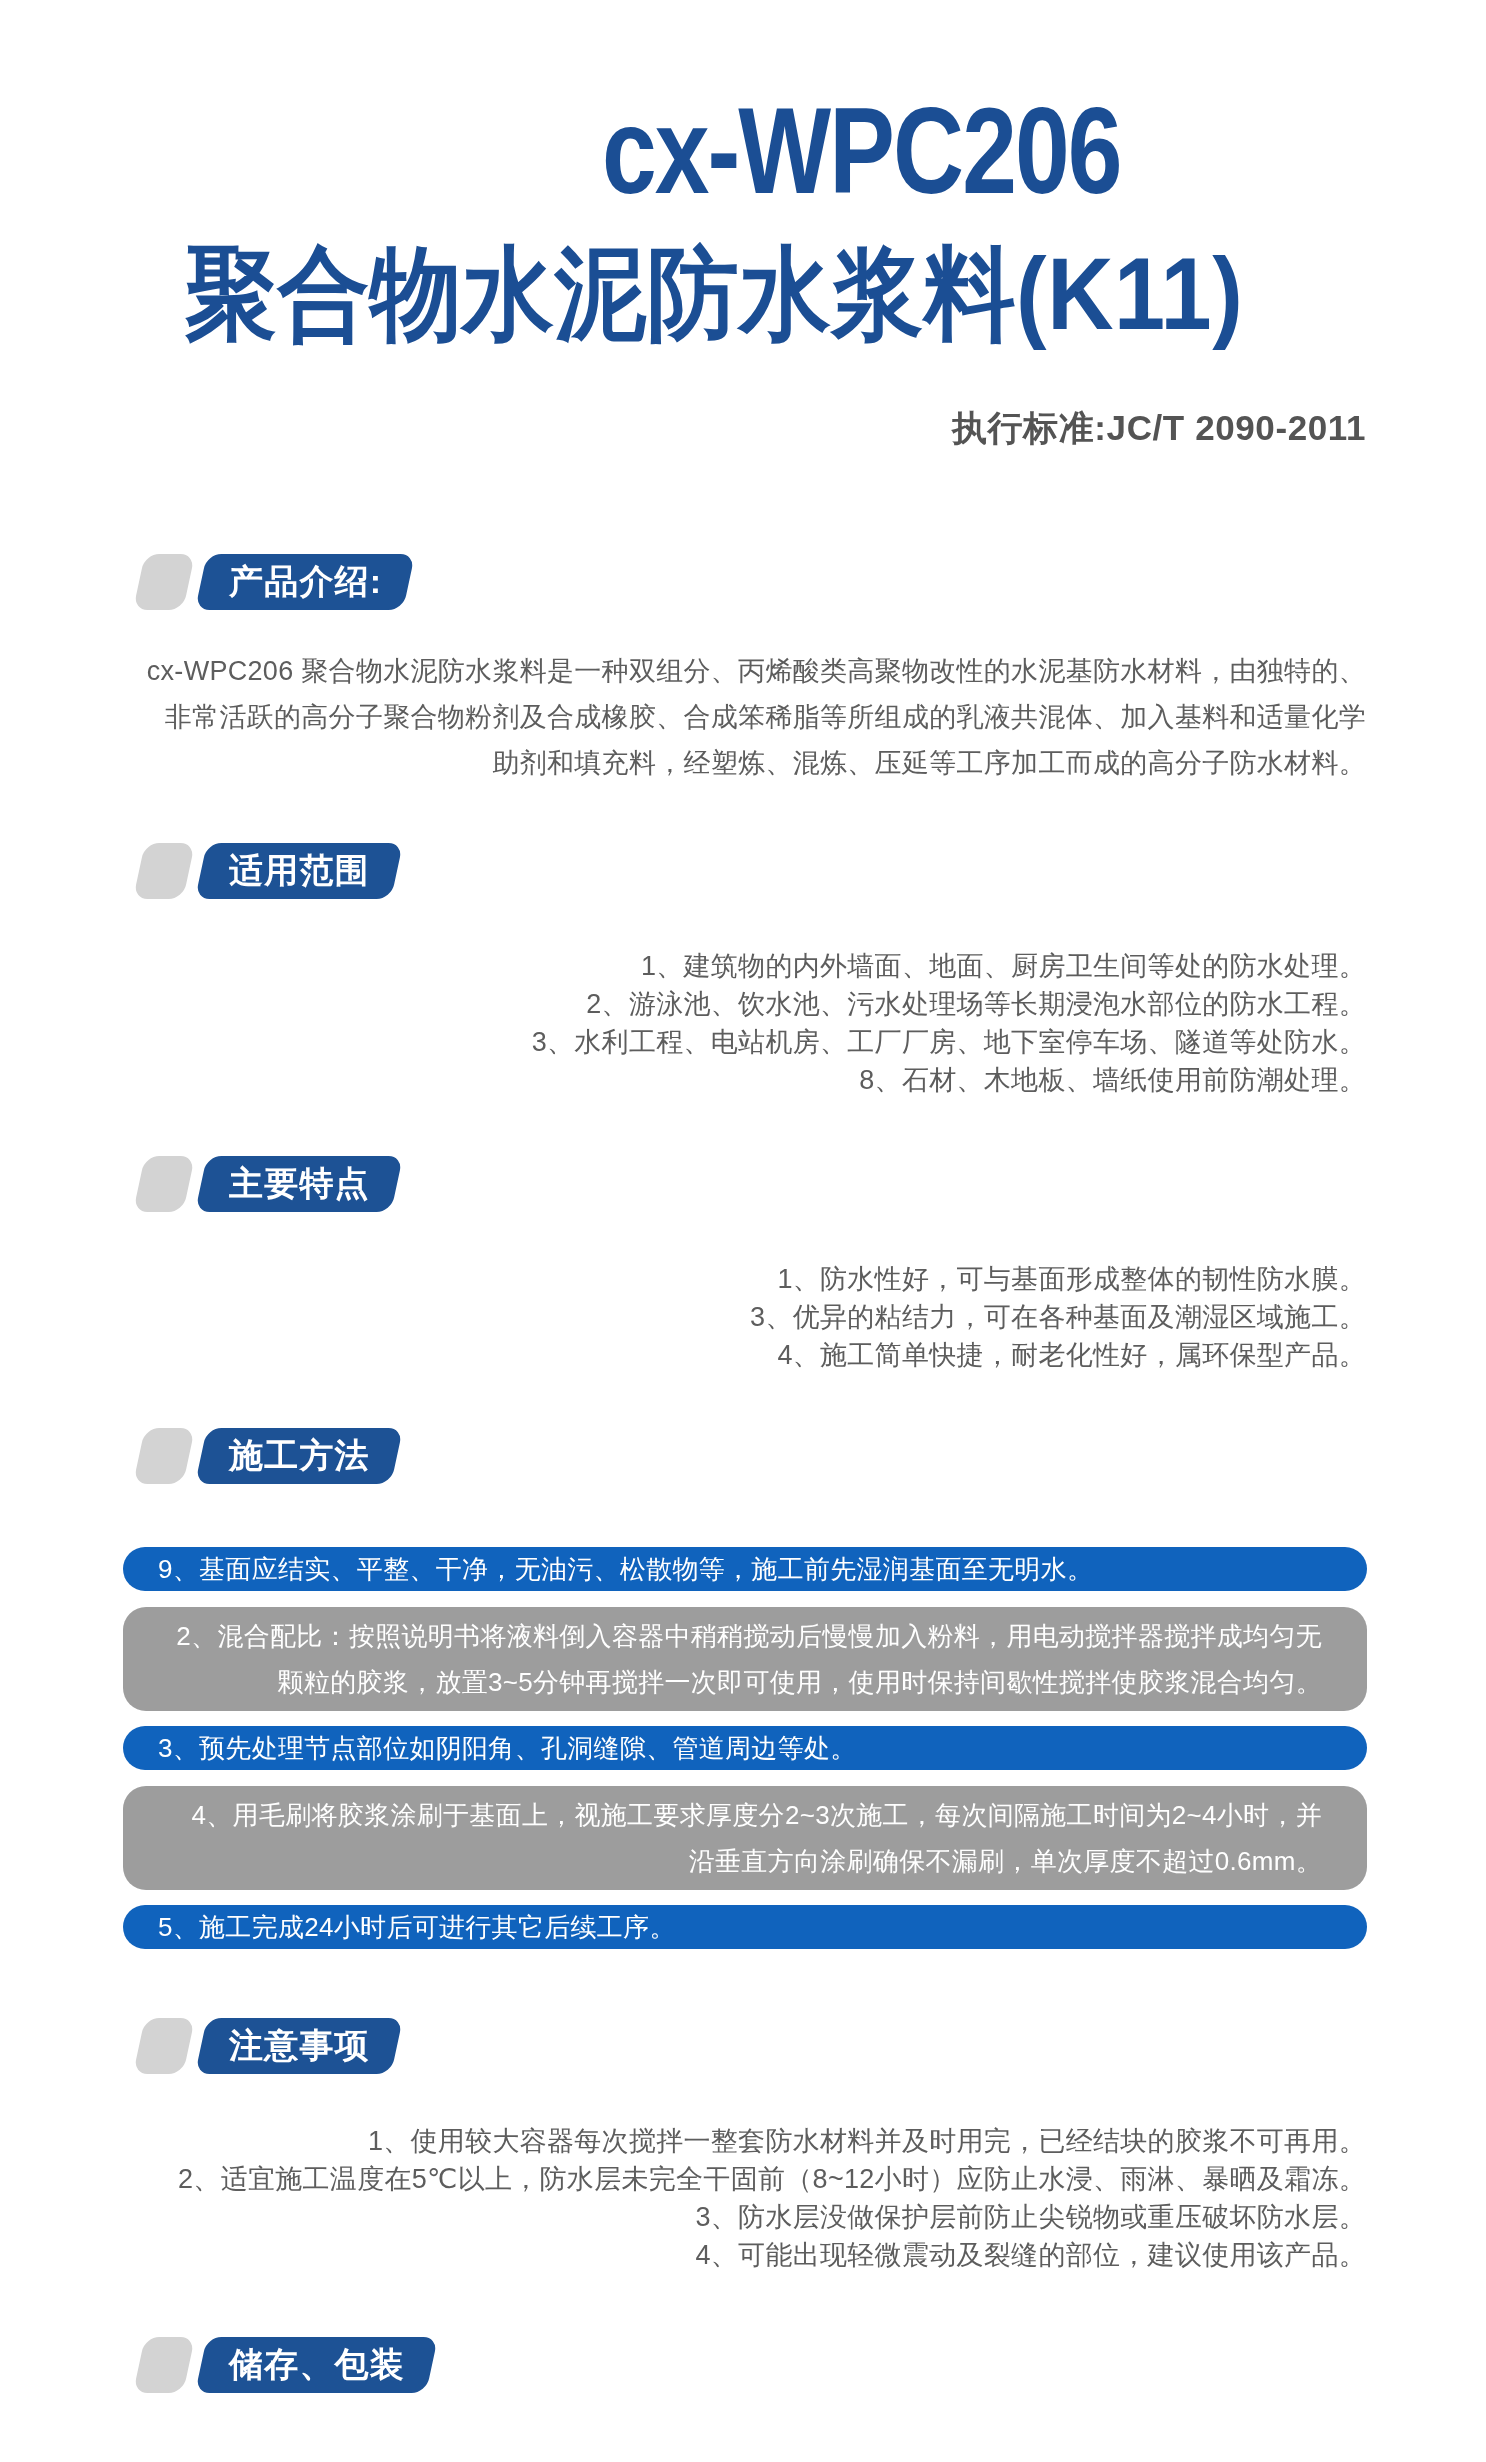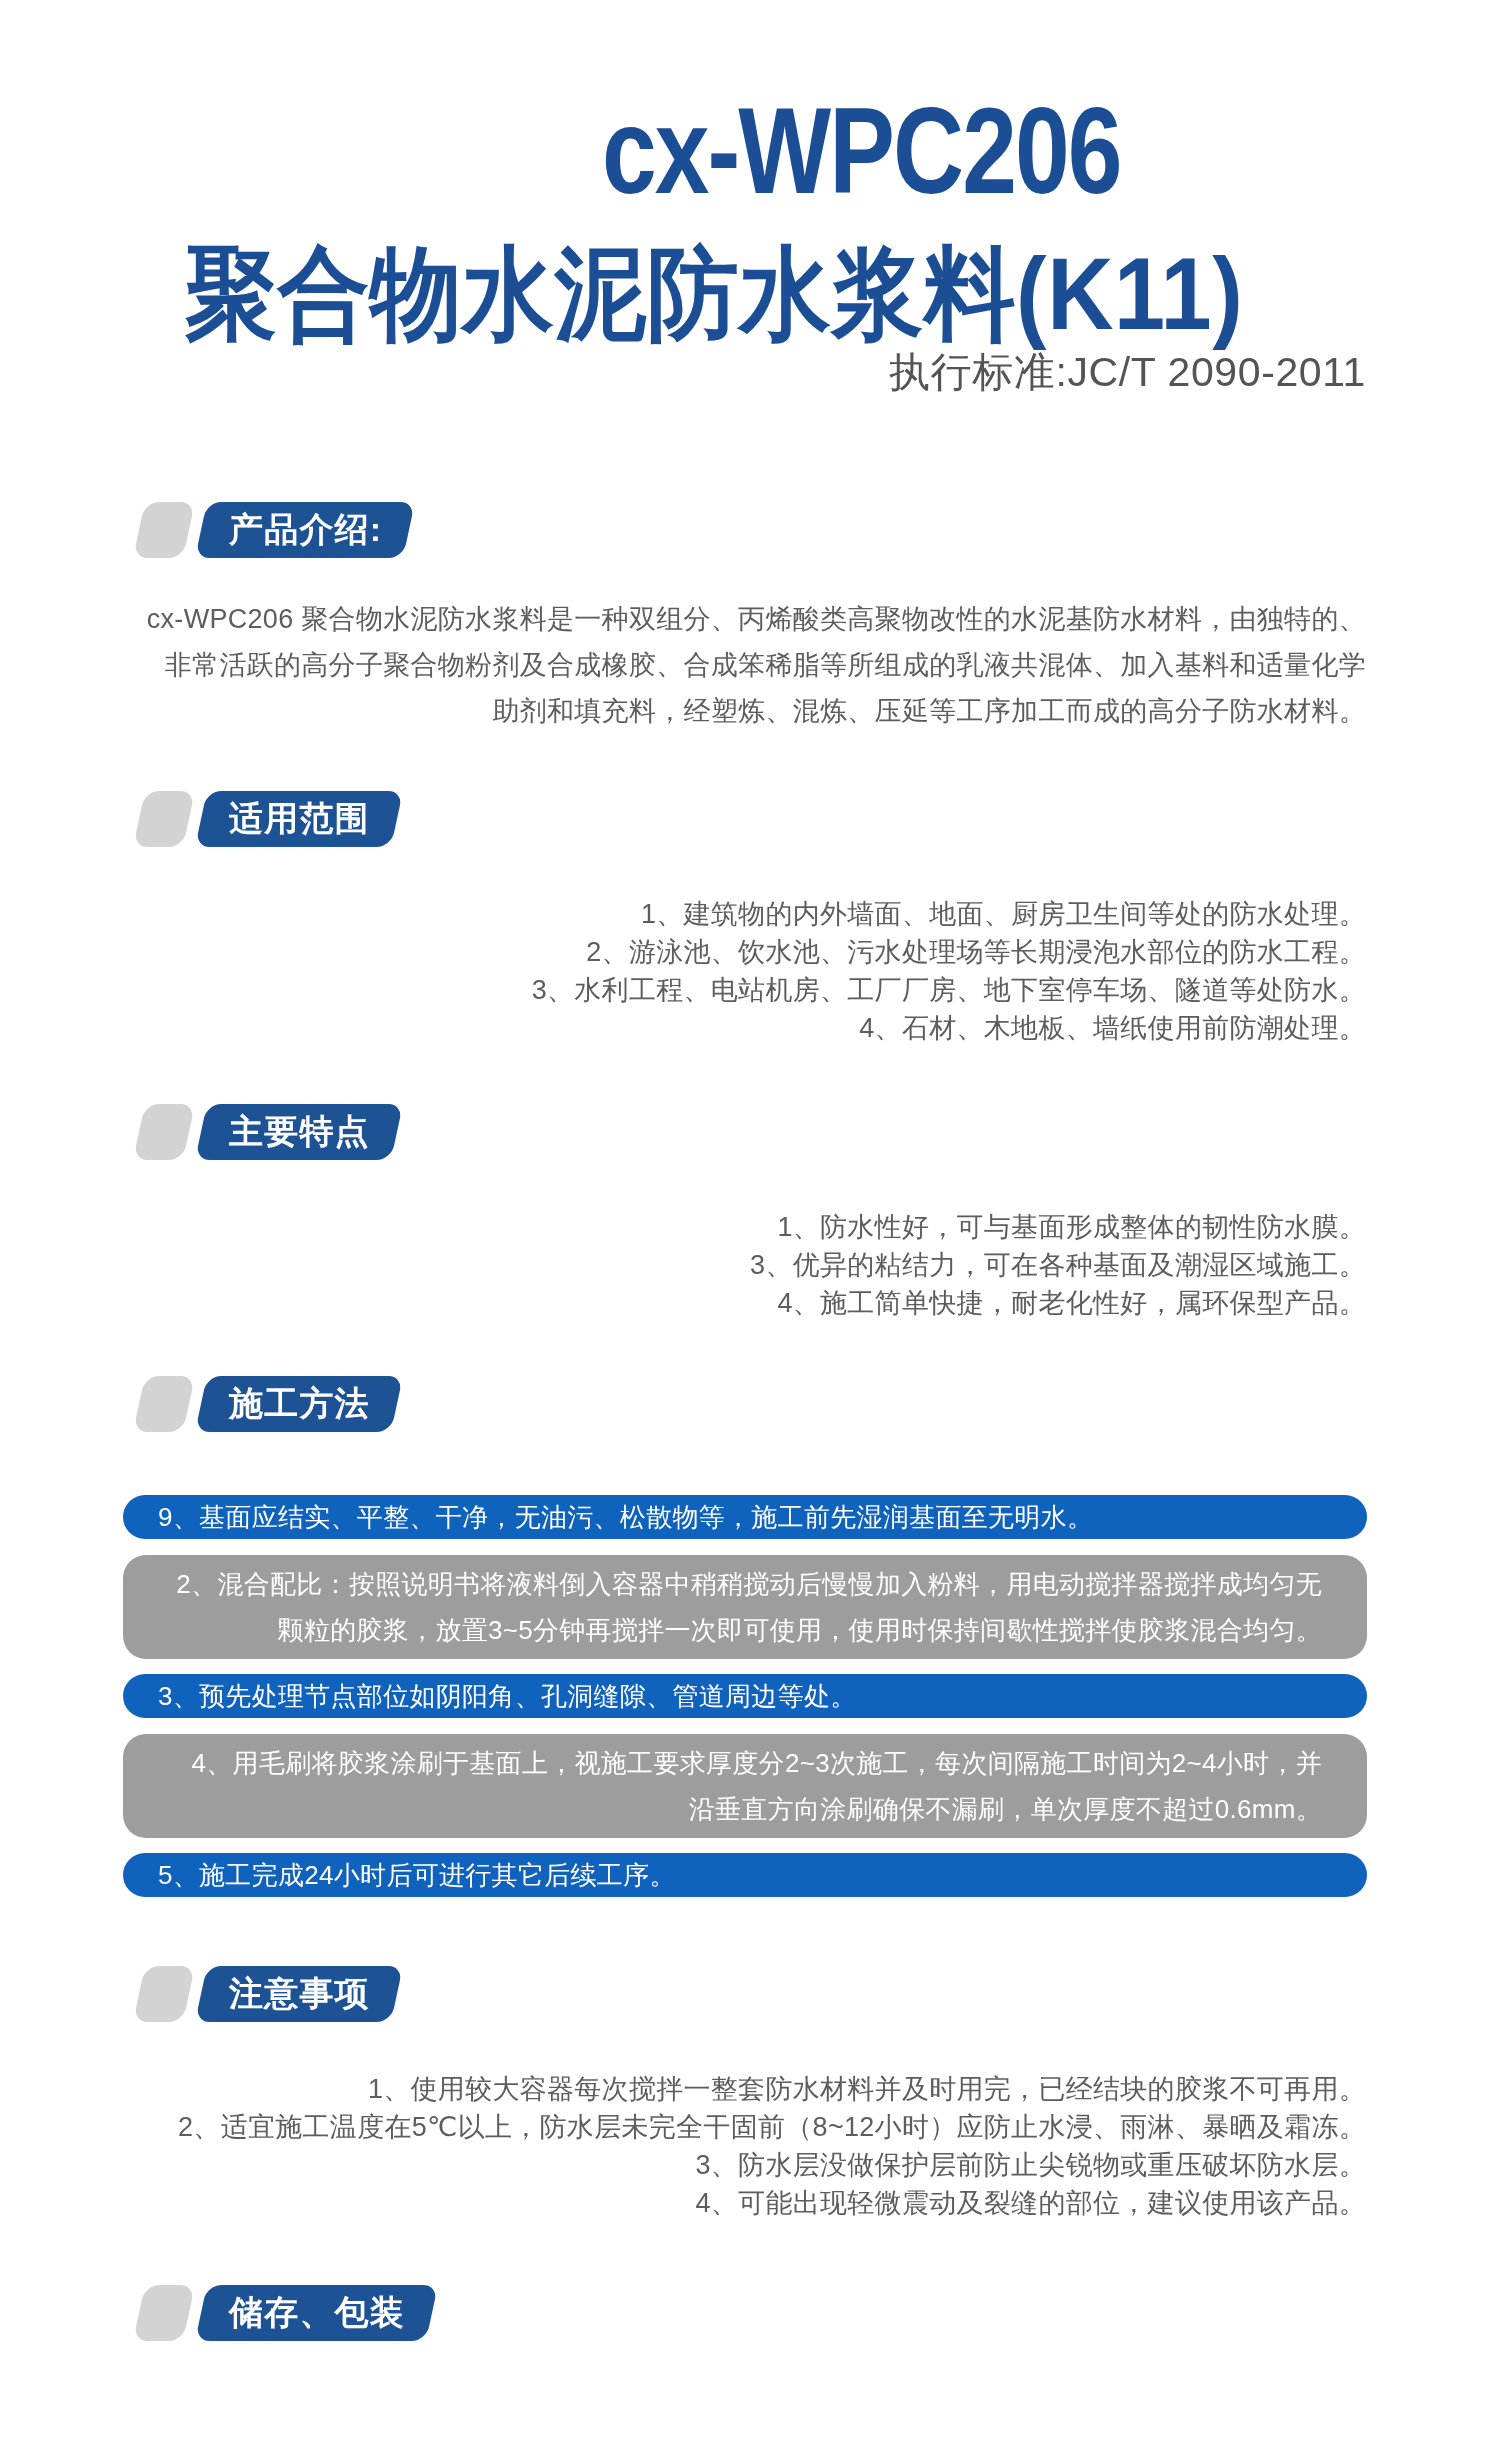--- a/index.html
+++ b/index.html
@@ -37,22 +37,23 @@
     font-size: 102px;
     line-height: 1.0;
     font-weight: 700;
     color: #1b4e94;
     letter-spacing: 0.6px;
     white-space: nowrap;
     transform: scaleX(0.90);
     transform-origin: left center;
   }
   .standard-line {
-    font-size: 41px;
-    font-weight: 400;
+    margin-top: 60px;
+    font-size: 35px;
+    font-weight: 700;
     color: #545454;
     letter-spacing: 0.6px;
   }
 
   
   .sec-head {
     display: flex;
     align-items: center;
   }
   .sec-tab {
@@ -161,21 +162,21 @@
     <div class="sec-head">
       <span class="sec-tab"></span>
       <span class="sec-badge">
         <span>适用范围</span>
       </span>
     </div>
     <div class="plain-list">
       <div class="row">1、建筑物的内外墙面、地面、厨房卫生间等处的防水处理。</div>
       <div class="row">2、游泳池、饮水池、污水处理场等长期浸泡水部位的防水工程。</div>
       <div class="row">3、水利工程、电站机房、工厂厂房、地下室停车场、隧道等处防水。</div>
-      <div class="row">4、石材、木地板、墙纸使用前防潮处理。</div>
+      <div class="row">8、石材、木地板、墙纸使用前防潮处理。</div>
     </div>
   </div>
 
   <div class="sec-features">
     <div class="sec-head">
       <span class="sec-tab"></span>
       <span class="sec-badge">
         <span>主要特点</span>
       </span>
     </div>

